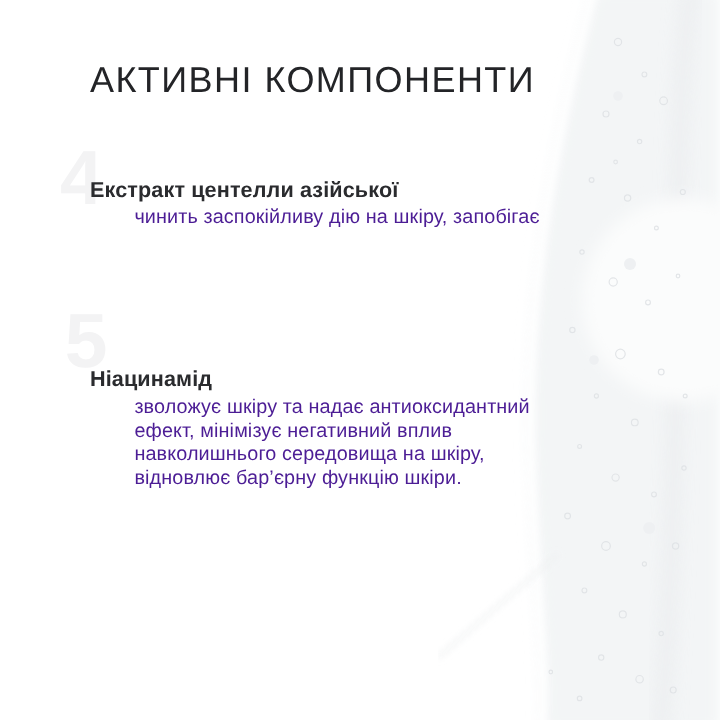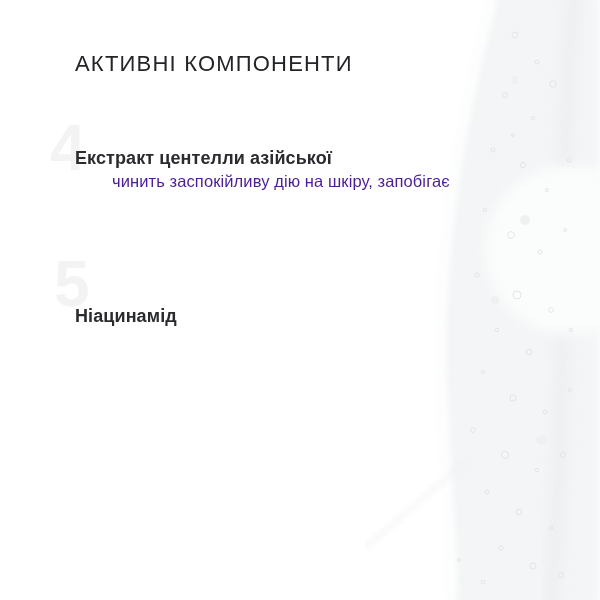--- a/index.html
+++ b/index.html
@@ -27,21 +27,21 @@
     letter-spacing: 0;
     user-select: none;
   }
   .watermark.wm-1 { left: 50px; top: 116px; }
   .watermark.wm-2 { left: 54px; top: 252px; }
   .page-title {
     position: absolute;
     left: 75px;
     top: 51px;
     margin: 0;
-    font-size: 22px;
+    font-size: 30px;
     font-weight: 300;
     letter-spacing: 1.2px;
     color: #232427;
     white-space: nowrap;
   }
   .section {
     position: absolute;
     left: 75px;
     width: 400px;
   }
@@ -137,15 +137,21 @@
 
   <section class="section s-1">
     <h2 class="ingredient-heading">Екстракт центелли азійської</h2>
     <div class="ingredient-body">
       <div class="body-line">чинить заспокійливу дію на шкіру, запобігає</div>
     </div>
   </section>
 
   <section class="section s-2">
     <h2 class="ingredient-heading">Ніацинамід</h2>
+    <div class="ingredient-body">
+      <div class="body-line">зволожує шкіру та надає антиоксидантний</div>
+      <div class="body-line">ефект, мінімізує негативний вплив</div>
+      <div class="body-line">навколишнього середовища на шкіру,</div>
+      <div class="body-line">відновлює бар’єрну функцію шкіри.</div>
+    </div>
   </section>
 
 </div>
 
 </body></html>

